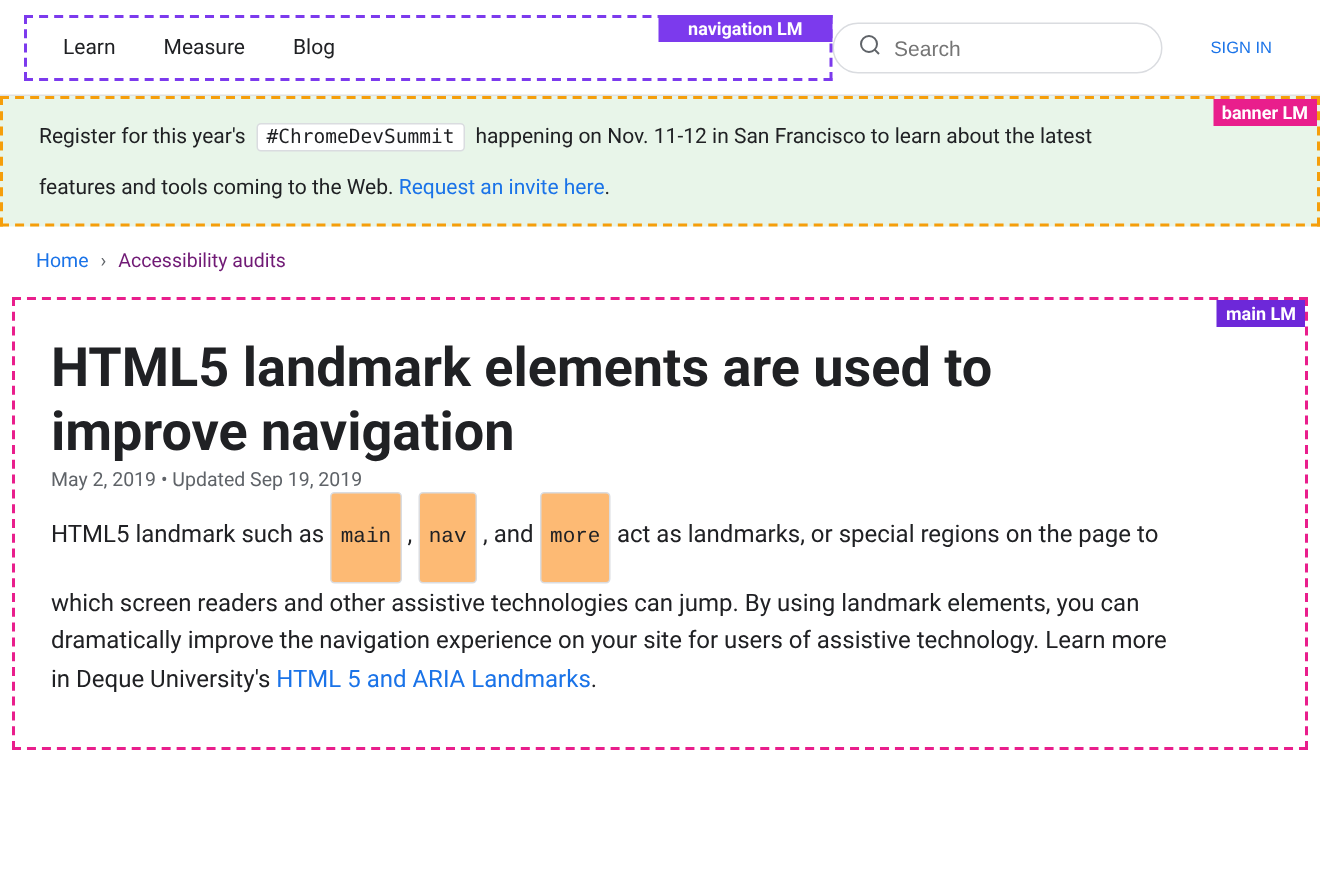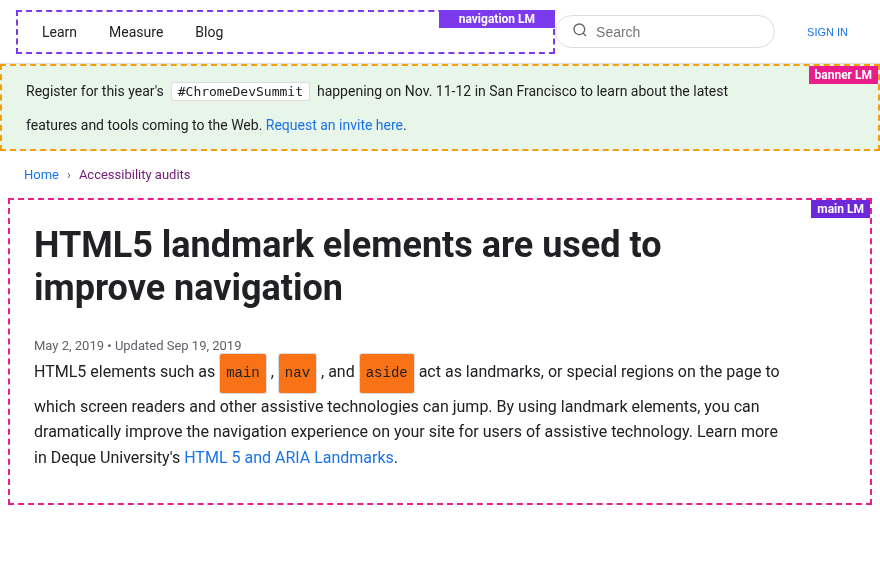--- a/index.html
+++ b/index.html
@@ -153,42 +153,42 @@
       font-size: 12px;
       font-weight: bold;
       padding: 2px 6px;
     }
 
     .article-title {
       font-size: 36px;
       font-weight: 700;
       line-height: 1.2;
       color: #202124;
-      margin-bottom: 28px;
+      margin-bottom: 3px;
       max-width: 760px;
     }
 
     .article-date {
       font-size: 13px;
       color: #5f6368;
     }
 
     .article-body {
       font-size: 16px;
       line-height: 1.6;
       color: #202124;
       max-width: 760px;
     }
 
     .code-tag {
       display: inline-block;
-      background: #f97316;
+      background: #fdba74;
       border: 1px solid #dadce0;
       border-radius: 3px;
-      padding: 8px 6px;
+      padding: 18px 6px;
       font-family: 'Courier New', monospace;
       font-size: 14px;
       color: #202124;
     }
 
     .article-link {
       color: #1a73e8;
       text-decoration: none;
       text-align: center;
     }
@@ -244,24 +244,24 @@
     <h1 class="article-title">HTML5 landmark elements are used to improve navigation</h1>
 
     <p class="article-date">
       <span>May 2, 2019</span>
       <span> • </span>
       <span>Updated Sep 19, 2019</span>
     </p>
 
     <div class="article-body">
       <p>
-        <span>HTML5 elements such as</span>
+        <span>HTML5 landmark such as</span>
         <code class="code-tag">main</code>
         <span>,</span>
         <code class="code-tag">nav</code>
         <span>, and</span>
-        <code class="code-tag">aside</code>
+        <code class="code-tag">more</code>
         <span> act as landmarks, or special regions on the page to which screen readers and other assistive technologies can jump. By using landmark elements, you can dramatically improve the navigation experience on your site for users of assistive technology. Learn more in Deque University's </span>
         <a class="article-link" href="#">HTML 5 and ARIA Landmarks</a><span>.</span>
       </p>
     </div>
   </article>
 </main>
 
 </body></html>

